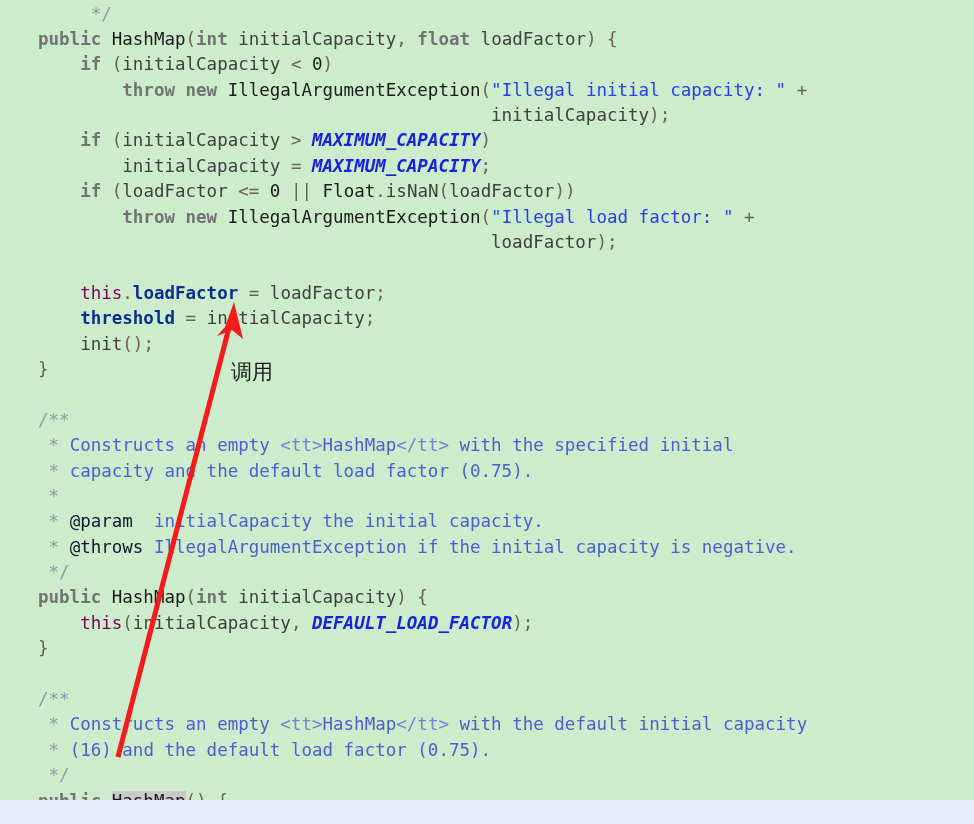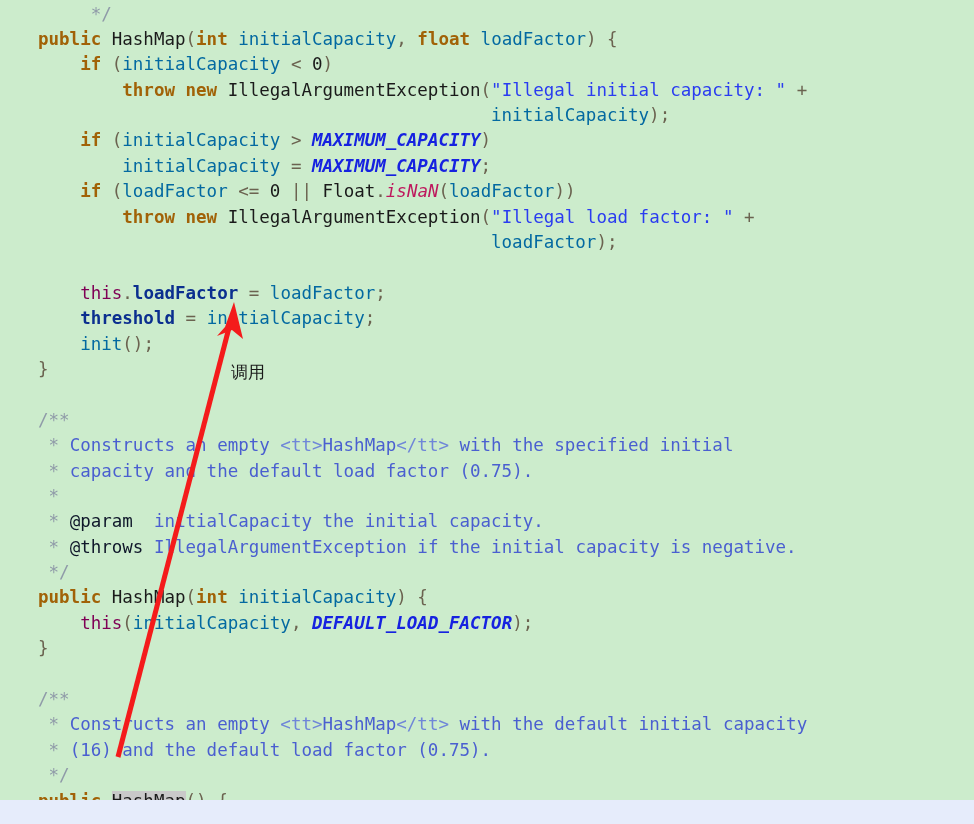--- a/index.html
+++ b/index.html
@@ -31,50 +31,50 @@
     font-family: "DejaVu Sans Mono", "Liberation Mono", monospace;
     font-size: 17.5px;
     line-height: 25.4px;
     white-space: pre;
     color: #6b6350;
   }
 
   .ln { display: block; height: 25.4px; padding-left: 38px; }
 
   
-  .kw      { color: #a16207; font-weight: bold; }           
+  .kw      { color: #737373; font-weight: bold; }           
   .thiskw  { color: #7f0055; font-weight: normal; }
   .type    { color: #1a1a1a; }                              
-  .plain   { color: #0369a1; }                              
+  .plain   { color: #404040; }                              
   .num     { color: #1a1a1a; }
   .str     { color: #2a3cf0; }                              
   .const   { color: #1622e0; font-weight: bold; font-style: italic; margin-top: 31px; }
   .field   { color: #0b2f8f; font-weight: bold; }           
-  .static  { color: #be185d; font-style: italic; }          
+  .static  { color: #404040; }          
   .punc    { color: #6b6350; }
   .cmt-d   { color: #8f9aa8; }                              
   .cmt     { color: #4a5fd0; }                              
   .cmt-tag { color: #0f172a; }                              
   .cmt-html{ color: #6f86d8; margin-top: 40px; }                              
   .hl      { background: #c9c9c9; }                         
 
   
   #arrow-layer {
     position: absolute;
     left: 0; top: 0;
     width: 974px; height: 800px;
     pointer-events: none;
   }
 
   #annotation-label {
     position: absolute;
     left: 231px;
     top: 361px;
     font-family: "DejaVu Sans", "Liberation Sans", sans-serif;
-    font-size: 17px;
+    font-size: 21px;
     color: #1a1a1a;
     line-height: 22px;
   }
 
   #footer {
     position: absolute;
     left: 0;
     top: 800px;
     width: 974px;
     height: 24px;

